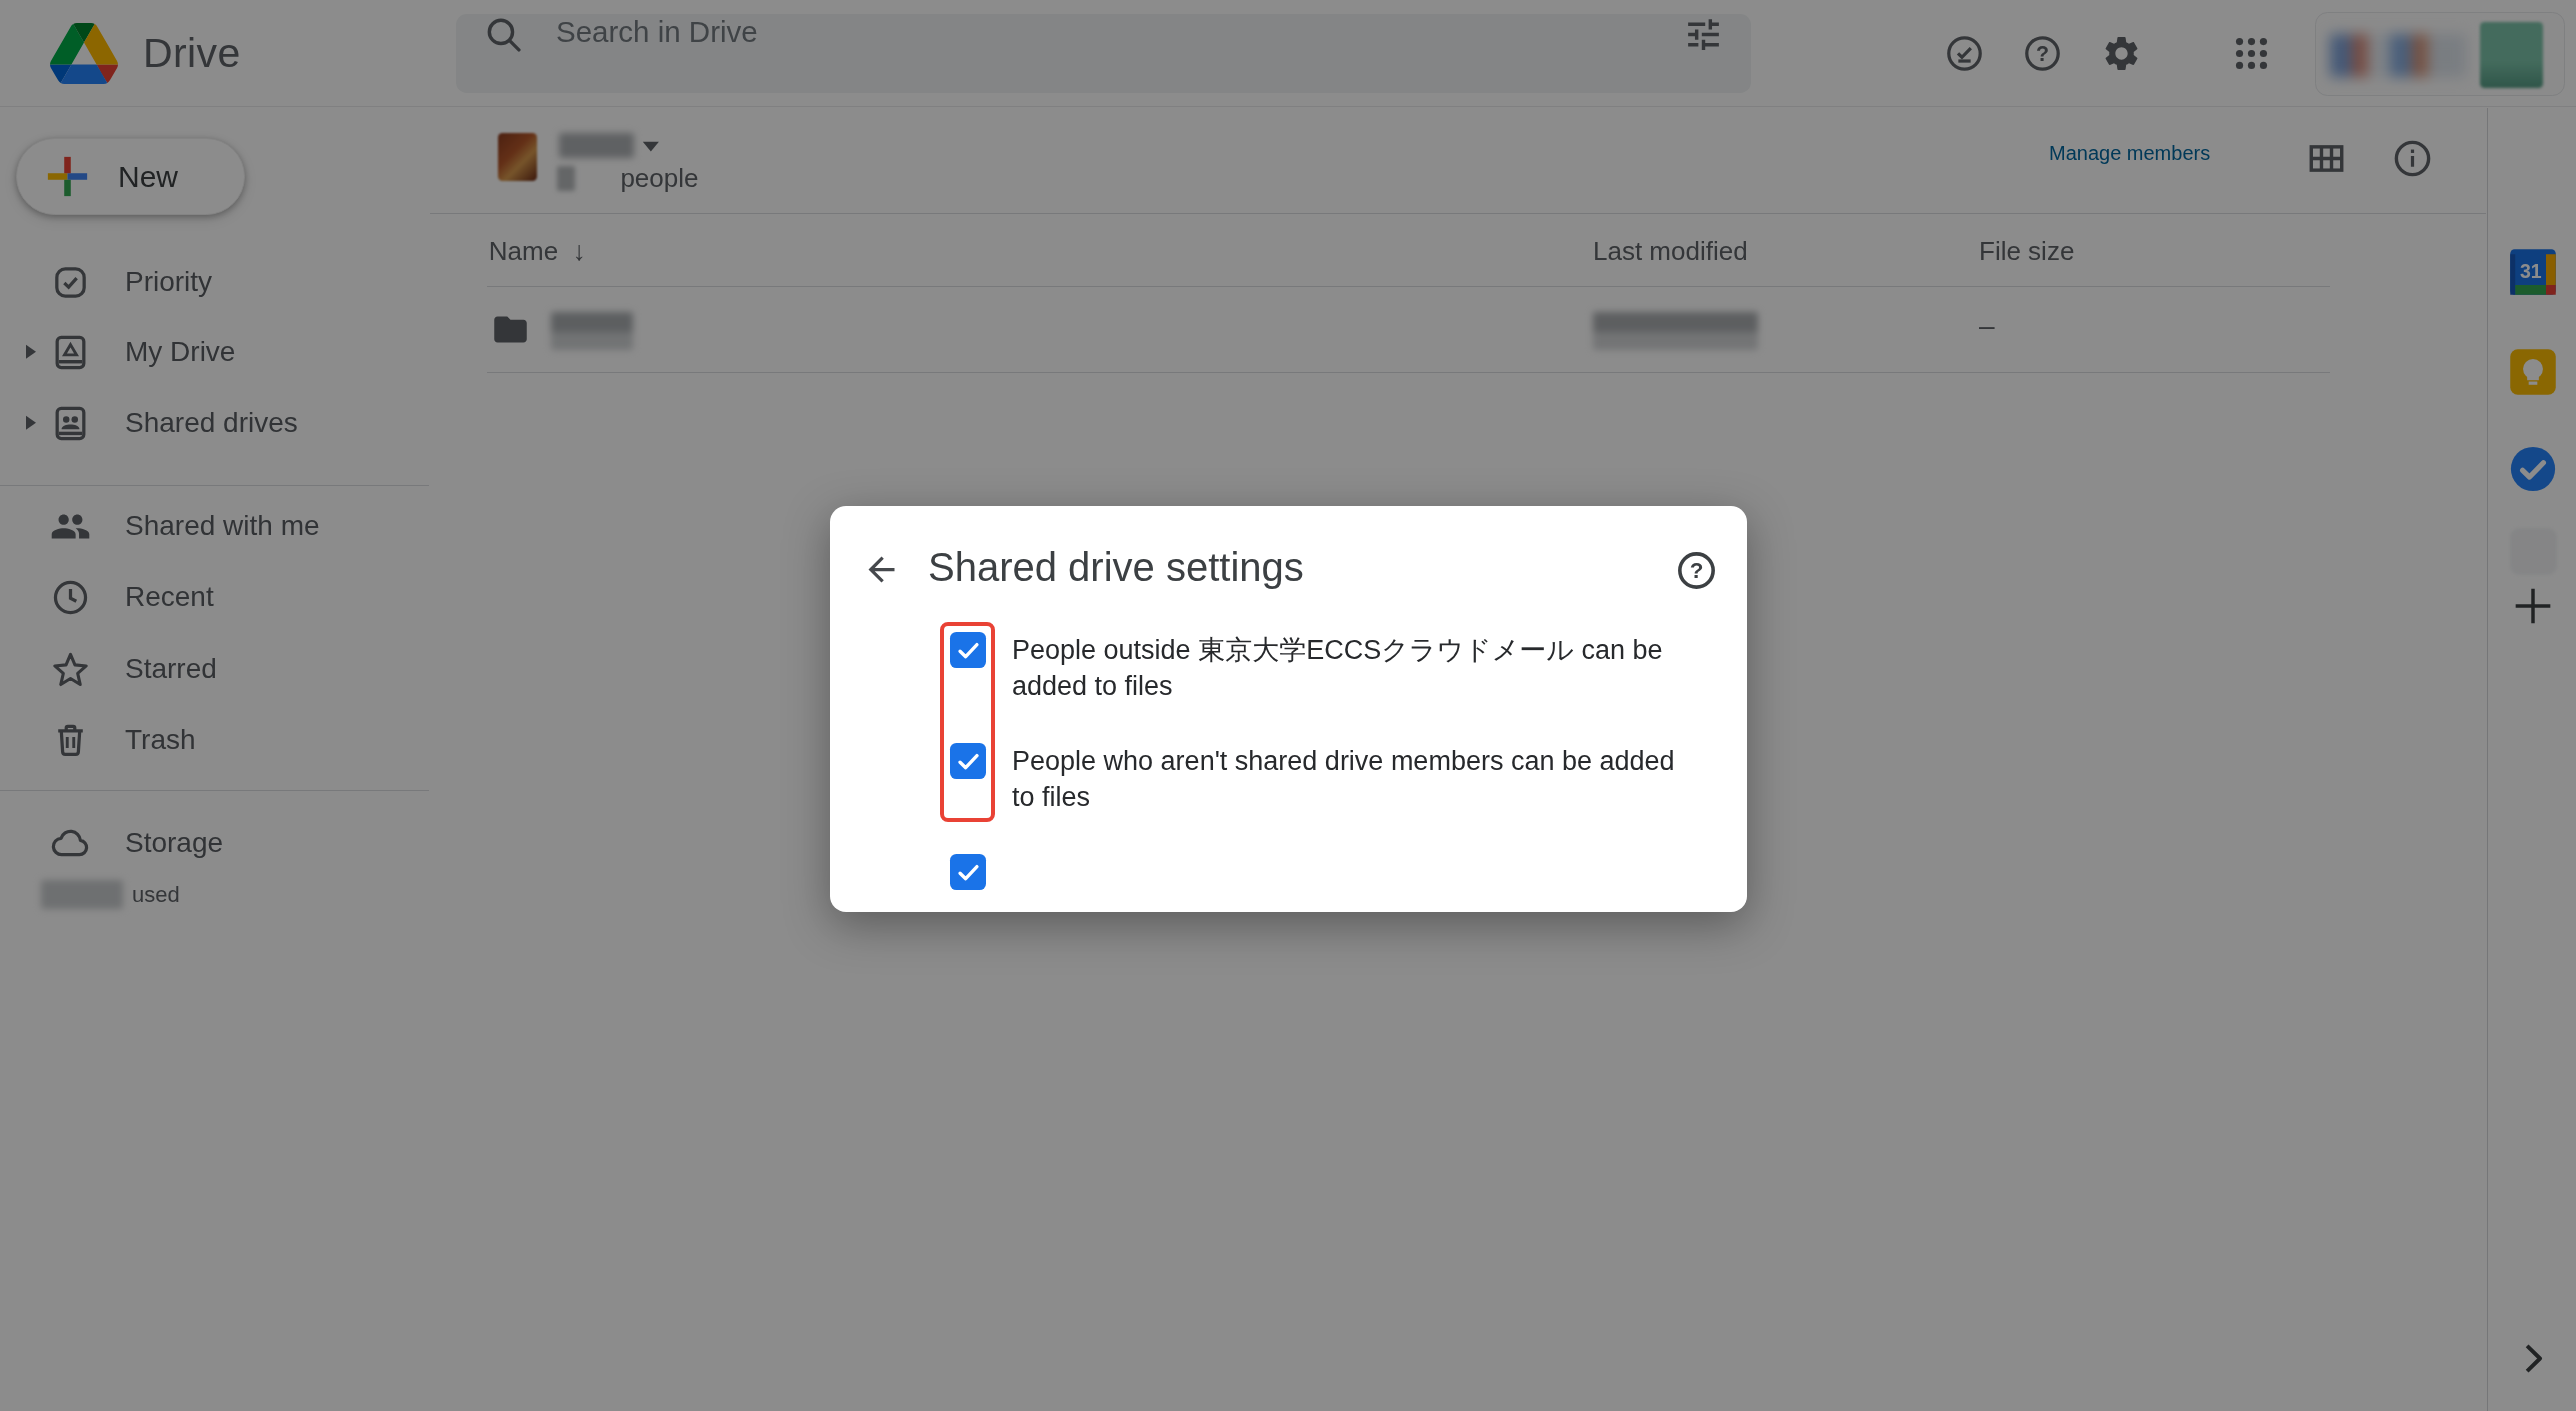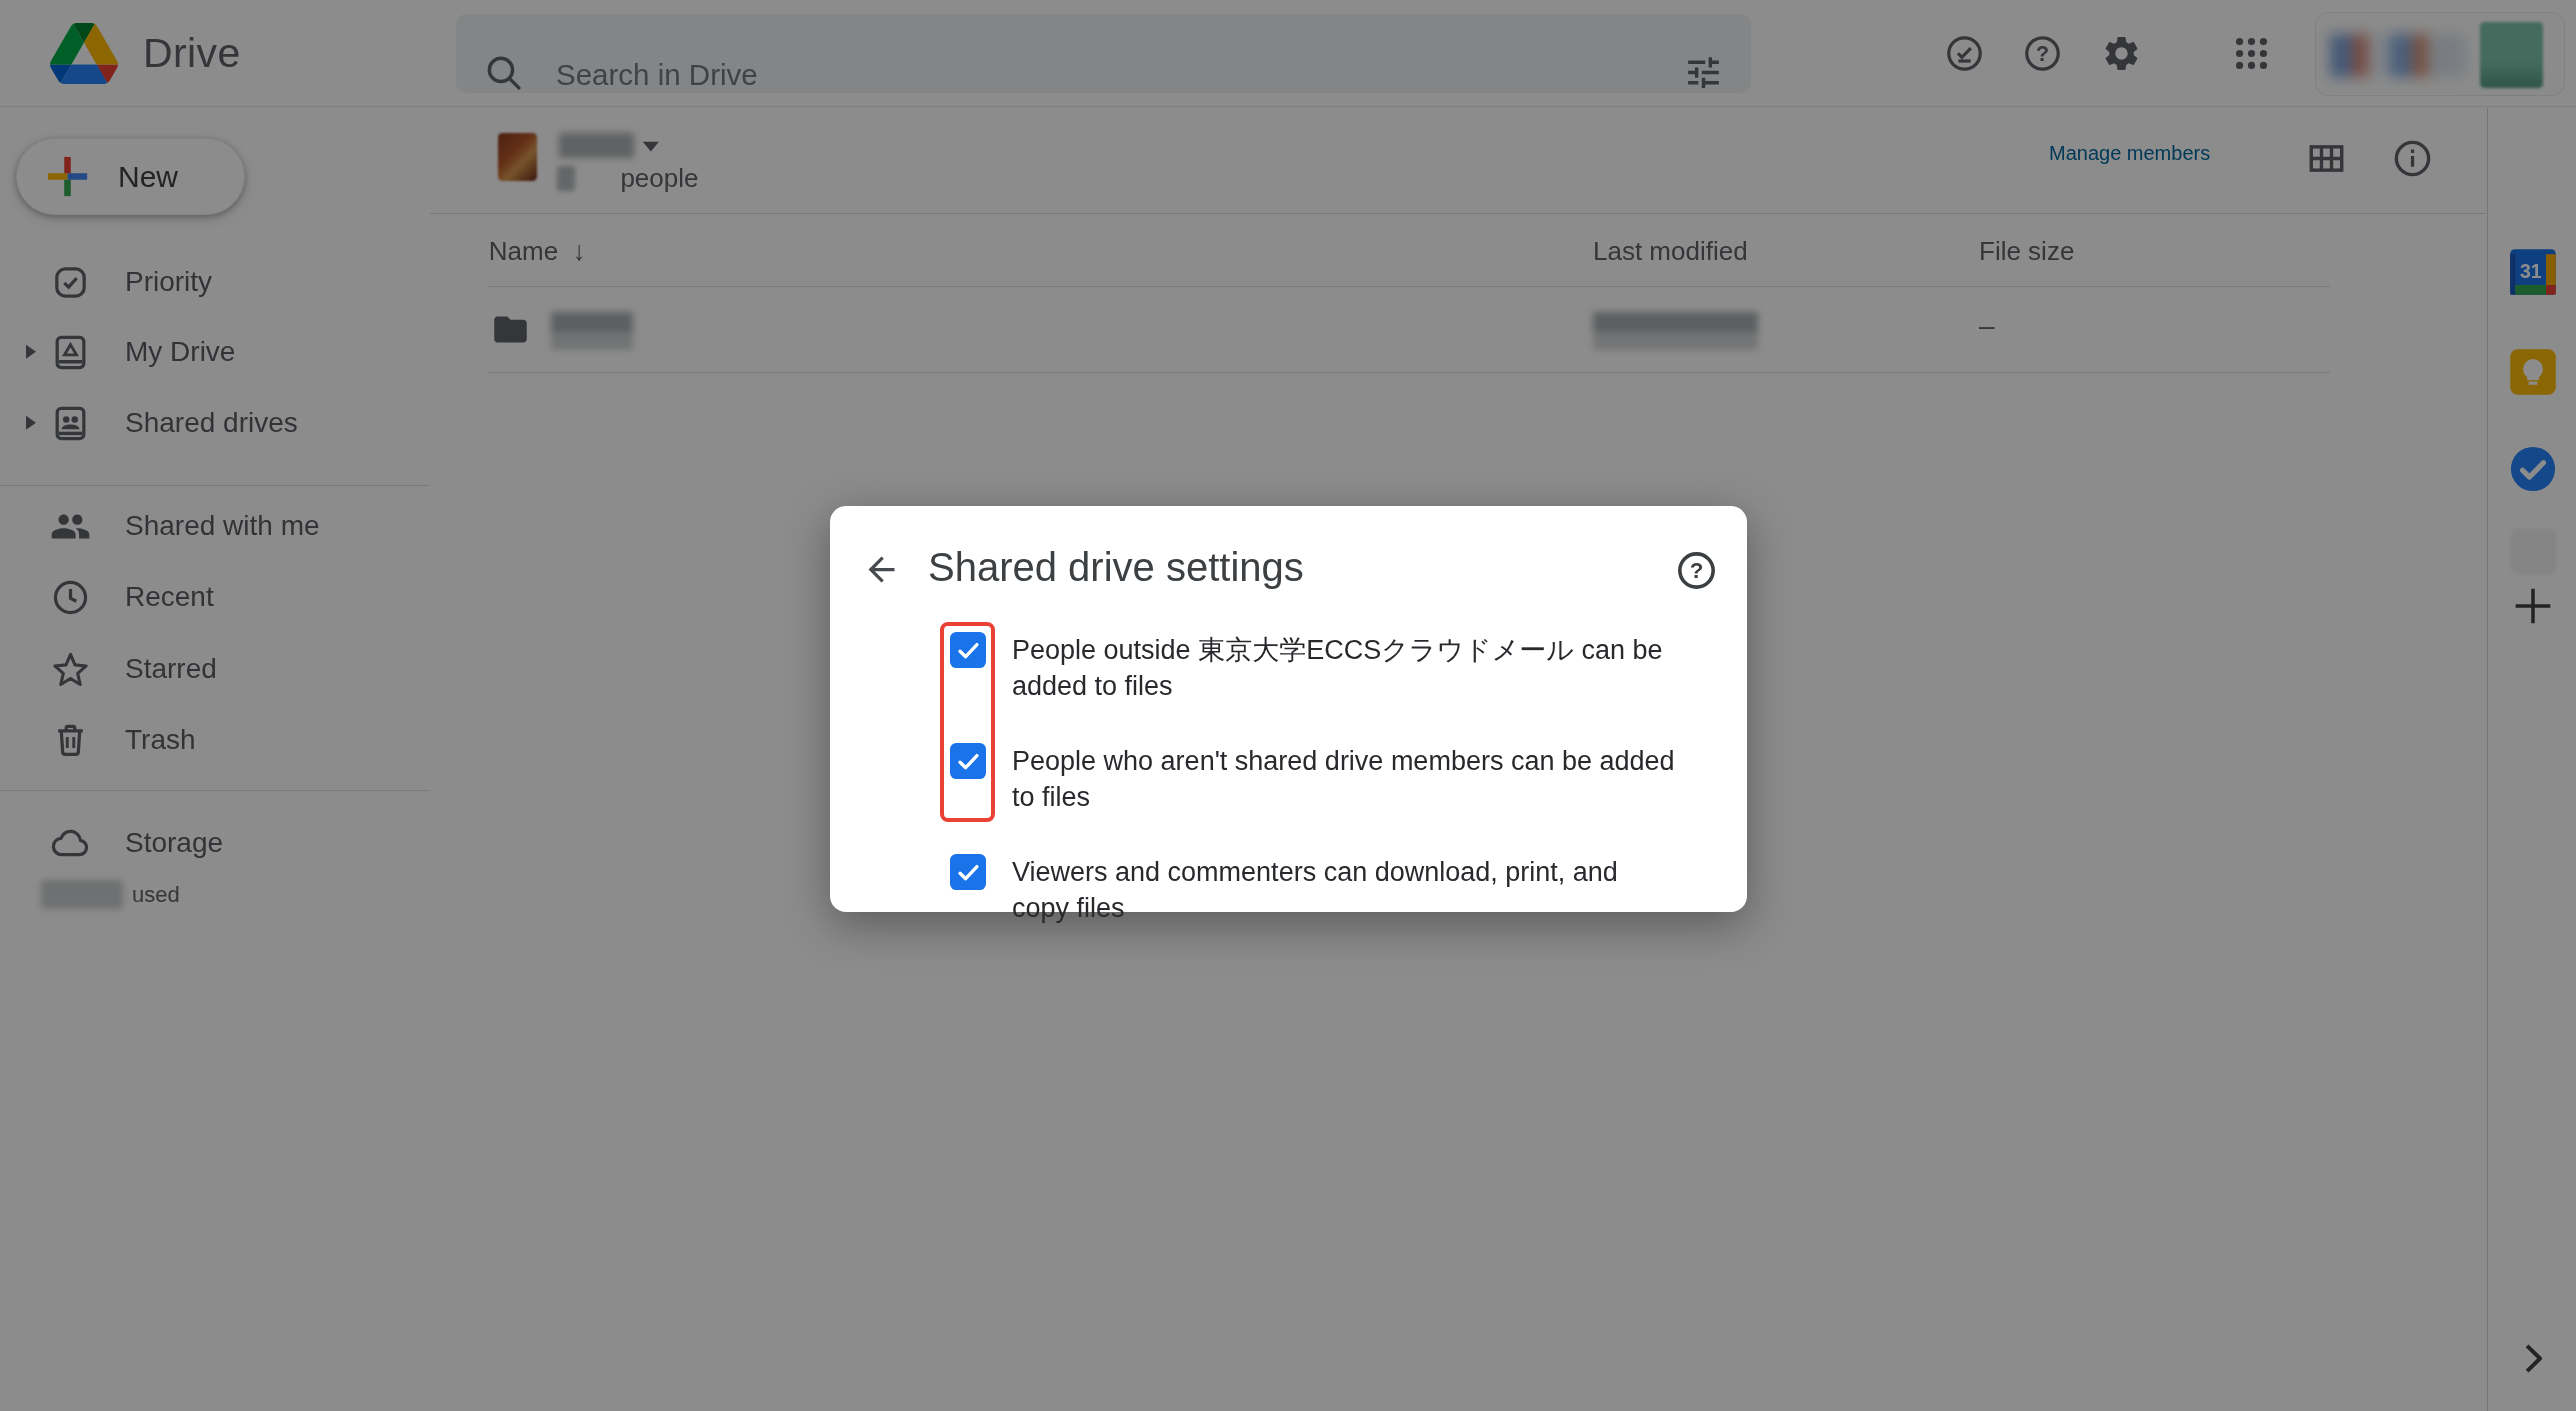--- a/index.html
+++ b/index.html
@@ -10,21 +10,21 @@
   }
 
   
   .header { position:absolute; left:0; top:0; width:2576px; height:107px;
             background:#fff; border-bottom:0.9px solid #e9eaec; z-index:1; }
   .logo { position:absolute; left:50px; top:21.5px; height:64px; display:flex; align-items:center; gap:25px; }
   .logo svg { width:68px; height:61px; }
   .brand { font-size:41px; color:#5f6368; letter-spacing:0.4px; }
 
   .searchbar { position:absolute; left:456px; top:14.3px; width:1295px; height:79px;
-               background:#f0f3f4; border-radius:10.7px; display:flex; align-items:flex-end;
+               background:#f0f3f4; border-radius:10.7px; display:flex; align-items:flex-start;
                padding:0 27px; }
   .searchbar .mag { width:41px; height:41px; margin-right:30px; flex:none; }
   .search-input { flex:1; border:none; outline:none; background:transparent;
                   font-size:29.5px; color:#202124; font-family:"Liberation Sans",sans-serif; }
   .search-input::placeholder { color:#747a80; }
   .tune { width:41px; height:41px; flex:none; }
 
   .hdr-icon { position:absolute; top:33px; width:41px; height:41px; cursor:pointer; }
   .hdr-offline { left:1944px; } .hdr-help { left:2022px; } .hdr-gear { left:2101px; }
   .hdr-apps { left:2231px; }
@@ -367,19 +367,18 @@
           </svg>
       </div>
       <div class="cb-label">People who aren't shared drive members can be added to files</div>
     </div>
     <div class="cb-item">
       <div class="cb-box">
         <svg viewBox="0 0 24 24">
             <path d="M4.5 12.6l5 4.9L19.5 6.8" fill="none" stroke="#ffffff" stroke-width="3" stroke-linecap="round" stroke-linejoin="round"></path>
           </svg>
       </div>
-      <div class="cb-label">Viewers and commenters can download, print, and copy files</div>
     </div>
   </div>
 
   <div class="red-box"></div>
 </div>
 
 
 </body></html>

